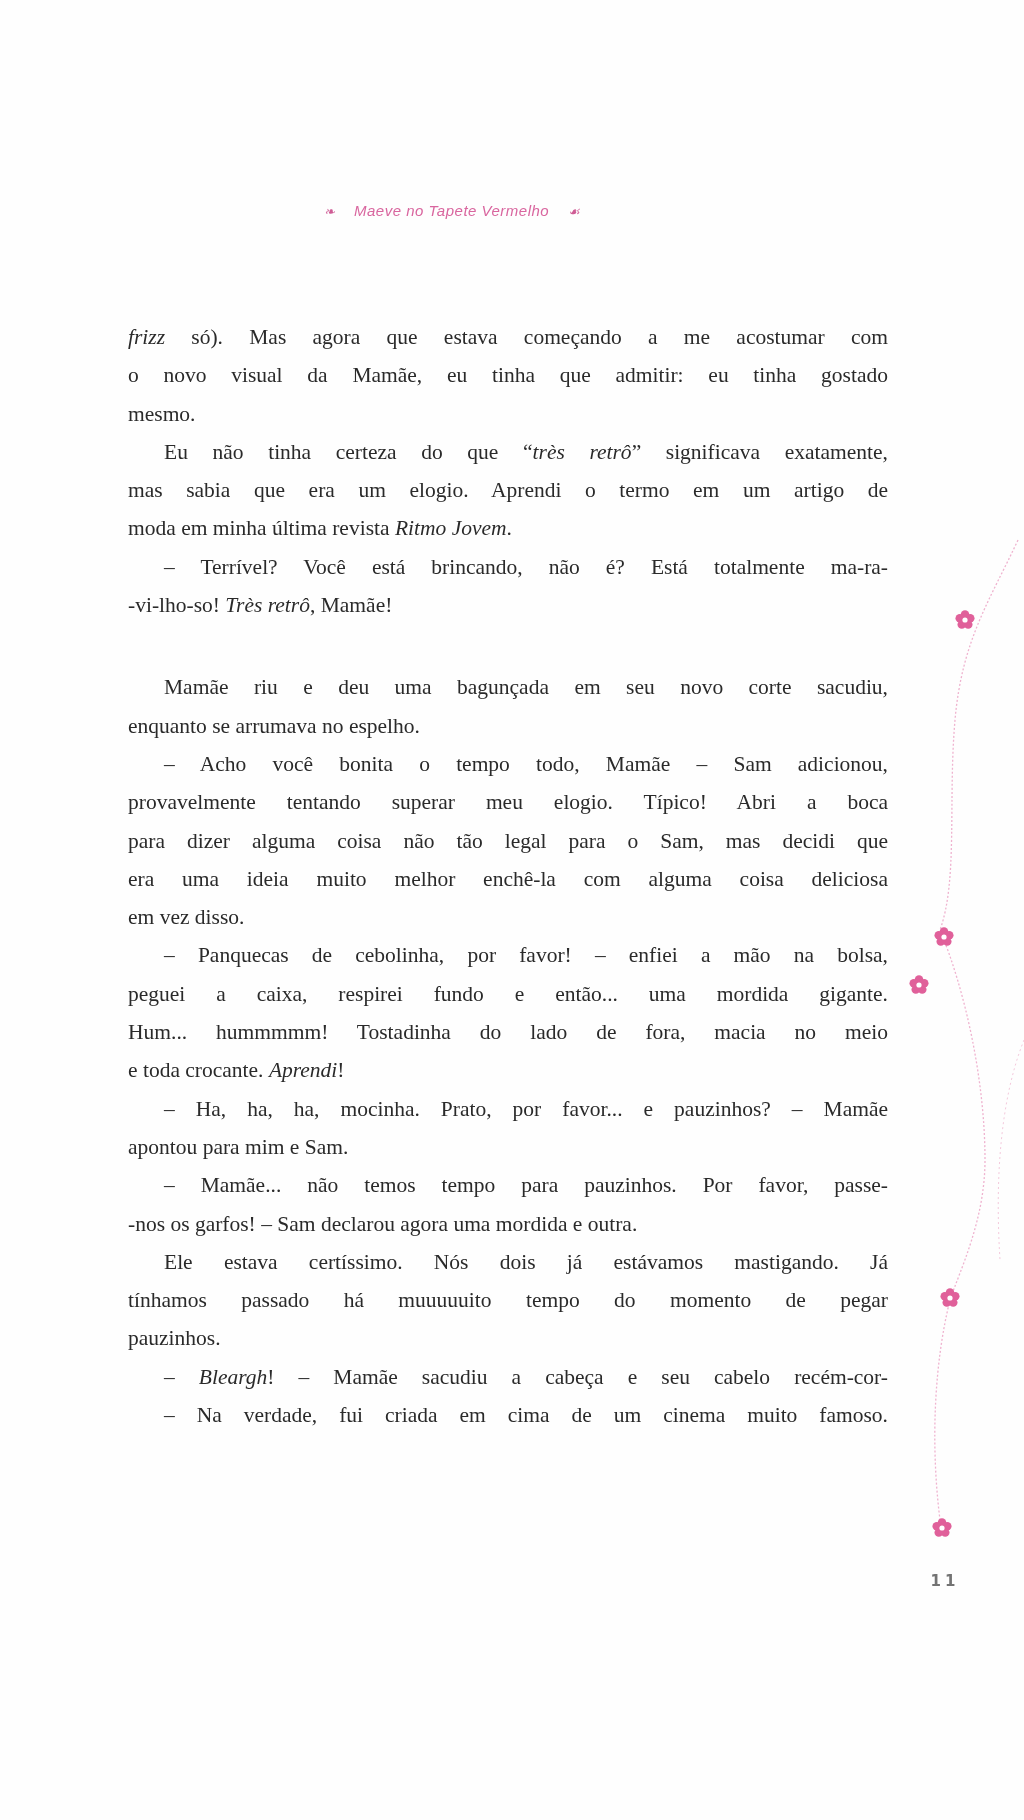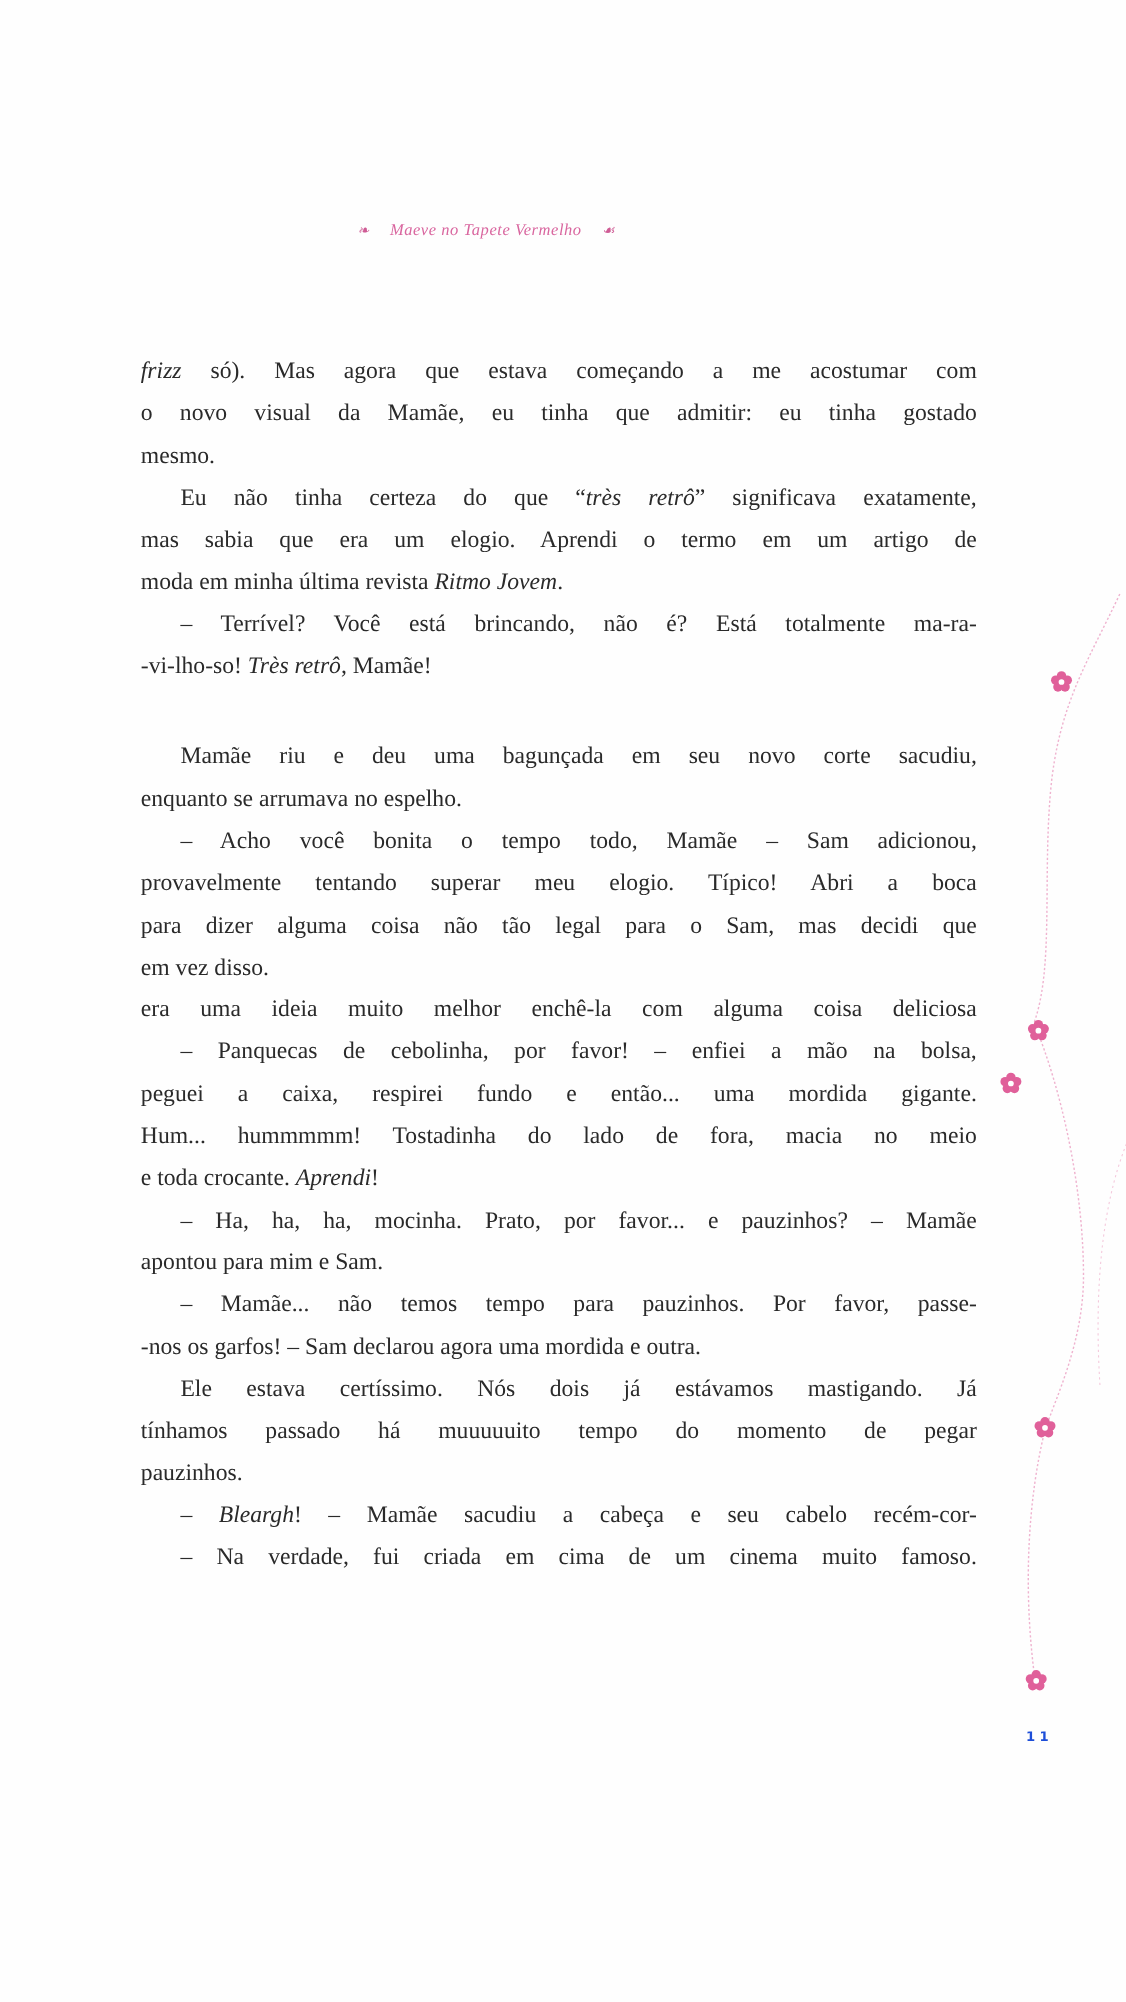--- a/index.html
+++ b/index.html
@@ -1,39 +1,39 @@
 <!DOCTYPE html>
 <html><head>
 <meta charset="utf-8">
 <style>
   html, body { margin: 0; padding: 0; background: #ffffff; }
   body { width: 1024px; height: 1820px; position: relative; overflow: hidden; }
   .page { position: absolute; left: 0; top: 0; width: 1024px; height: 1820px; background: #fefefe; }
   .running-header {
     position: absolute; top: 202px; left: 0; width: 884px; text-align: center;
-    color: #d9669f; font-family: Liberation Serif, serif; font-style: italic;
-    font-size: 15px; letter-spacing: 0.5px;
+    color: #d9669f; font-family: Liberation Sans, sans-serif; font-style: italic;
+    font-size: 15px; letter-spacing: 0.5px; padding-left: 10px;
   }
   .running-header .flourish { display: inline-block; margin: 0 14px; font-size: 13px; color: #cf5c95; }
   .body-text {
     position: absolute; left: 128px; top: 318px; width: 760px;
     font-family: "Liberation Serif", serif; font-size: 21.5px; color: #2a2a2a;
     line-height: 38.3px;
   }
   .line { display: block; white-space: nowrap; text-align: justify; text-align-last: justify; height: 38.3px; }
   .line.last { text-align-last: left; }
   .line.indent { padding-left: 36px; }
   .gap { height: 44px; }
   em { }
   .vine { position: absolute; left: 880px; top: 500px; width: 144px; height: 1100px; }
   .flower { position: absolute; width: 22px; height: 22px; }
   .page-number {
     position: absolute; left: 928px; top: 1572px; width: 34px; text-align: center;
-    font-family: "DejaVu Sans", sans-serif; font-weight: bold; font-size: 12px;
-    color: #1d4ed8; letter-spacing: 4px;
+    font-family: "DejaVu Sans", sans-serif; font-weight: bold; font-size: 15px;
+    color: #737373; letter-spacing: 4px;
   }
 </style>
 </head>
 <body>
 
 <div class="page">
 
   <div class="running-header">
     <span class="flourish">❧</span>
     <span>Maeve no Tapete Vermelho</span>
@@ -57,22 +57,22 @@
       </div>
       <div class="gap"></div>
       <div>
         <span class="line indent"><span>Mamãe riu e deu uma bagunçada em seu novo corte sacudiu,</span></span>
         <span class="line last"><span>enquanto se arrumava no espelho.</span></span>
       </div>
       <div>
         <span class="line indent"><span>– Acho você bonita o tempo todo, Mamãe – Sam adicionou,</span></span>
         <span class="line"><span>provavelmente tentando superar meu elogio. Típico! Abri a boca</span></span>
         <span class="line"><span>para dizer alguma coisa não tão legal para o Sam, mas decidi que</span></span>
+        <span class="line"><span>era uma ideia muito melhor enchê-la com alguma coisa deliciosa</span></span>
         <span class="line last"><span>em vez disso.</span></span>
-        <span class="line"><span>era uma ideia muito melhor enchê-la com alguma coisa deliciosa</span></span>
       </div>
       <div>
         <span class="line indent"><span>– Panquecas de cebolinha, por favor! – enfiei a mão na bolsa,</span></span>
         <span class="line"><span>peguei a caixa, respirei fundo e então... uma mordida gigante.</span></span>
         <span class="line"><span>Hum... hummmmm! Tostadinha do lado de fora, macia no meio</span></span>
         <span class="line last"><span>e toda crocante. </span><em>Aprendi</em><span>!</span></span>
       </div>
       <div>
         <span class="line indent"><span>– Ha, ha, ha, mocinha. Prato, por favor... e pauzinhos? – Mamãe</span></span>
         <span class="line last"><span>apontou para mim e Sam.</span></span>

